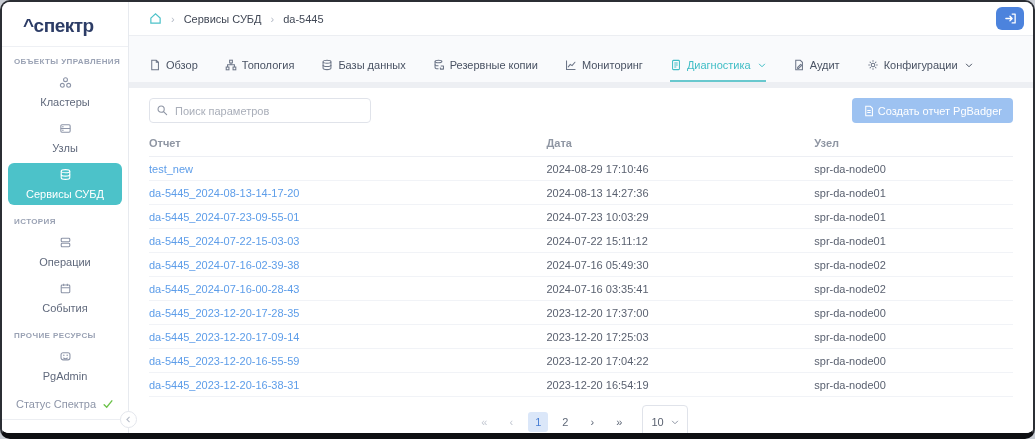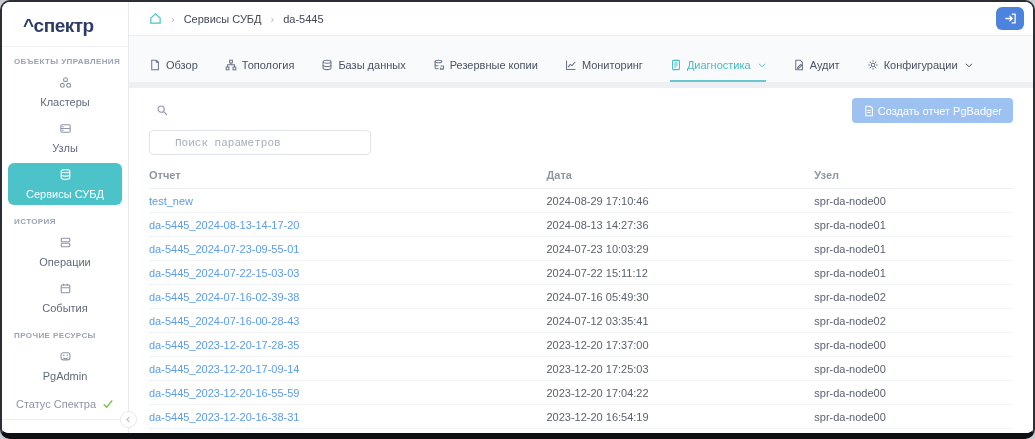--- a/index.html
+++ b/index.html
@@ -54,40 +54,40 @@
   .tab.active svg { color:#3fbdc5; }
   .tab .chev { margin-left:2px; color:inherit; }
   
   .card { background:#fff; flex:1; margin-top:6px; padding:10px 20px 0 20px;
           display:flex; flex-direction:column; }
   .toolbar { display:flex; align-items:flex-start; justify-content:space-between; }
   .search-wrap { position:relative; }
   .search-wrap svg { position:absolute; left:7px; top:6px; color:#8f96a5; }
   .search-input { width:222px; height:25px; border:1px solid #e0e3ea; border-radius:4px;
                   padding:0 8px 0 25px; font-size:11px; color:#414856; outline:none;
-                  font-family:Liberation Mono, monospace;margin-top:32px; }
+                  font-family:Liberation Sans, sans-serif; }
   .search-input::placeholder { color:#a9aeb9; }
   .create-btn { background:#9dc2f1; border:none; color:#fff; font-size:11px; height:25px;
                 border-radius:4px; padding:0 11px; display:flex; align-items:center; gap:3px;
                 cursor:pointer; font-family:"Liberation Sans",sans-serif; }
   table { width:100%; border-collapse:collapse; margin-top:8px; }
   th { text-align:left; font-size:11px; font-weight:bold; color:#8f96a3;
        padding:6px 0 7px 0; border-bottom:1px solid #edeff4; }
   td { font-size:11px; color:#5a6170; padding:5px 0; border-bottom:1px solid #f1f3f7; height:24px; }
   col.c-report { width:46%; } col.c-date { width:31%; } col.c-node { width:23%; }
   .rep-link { color:#5d9de9; text-decoration:none; cursor:pointer; }
   
   .pager { display:flex; align-items:center; justify-content:center; gap:7px;
            margin:8px 0 10px 0; font-size:11px; color:#5f6878; }
   .pg { min-width:20px; height:20px; display:flex; align-items:center; justify-content:center;
         border-radius:3px; cursor:pointer; }
   .pg.disabled { color:#c3c8d2; cursor:default; }
   .pg.current { background:#dbe7f9; color:#4a7fd4; }
   .size-select { display:flex; align-items:center; gap:7px; border:1px solid #e0e3ea;
-                 border-radius:4px; height:14px; padding:0 8px; margin-left:6px; color:#5a6170;
+                 border-radius:4px; height:34px; padding:0 8px; margin-left:6px; color:#5a6170;
                  cursor:pointer; background:#fff; }
   .size-select svg { color:#8f96a5; }
 </style>
 </head>
 <body>
 
 <div class="frame">
 
   <aside class="sidebar">
     <div class="logo">^спектр</div>
@@ -312,21 +312,21 @@
             <td>2024-07-22 15:11:12</td>
             <td>spr-da-node01</td>
           </tr>
           <tr>
             <td><a class="rep-link">da-5445_2024-07-16-02-39-38</a></td>
             <td>2024-07-16 05:49:30</td>
             <td>spr-da-node02</td>
           </tr>
           <tr>
             <td><a class="rep-link">da-5445_2024-07-16-00-28-43</a></td>
-            <td>2024-07-12 03:35:41</td>
+            <td>2024-07-16 03:35:41</td>
             <td>spr-da-node02</td>
           </tr>
           <tr>
             <td><a class="rep-link">da-5445_2023-12-20-17-28-35</a></td>
             <td>2023-12-20 17:37:00</td>
             <td>spr-da-node00</td>
           </tr>
           <tr>
             <td><a class="rep-link">da-5445_2023-12-20-17-09-14</a></td>
             <td>2023-12-20 17:25:03</td>

